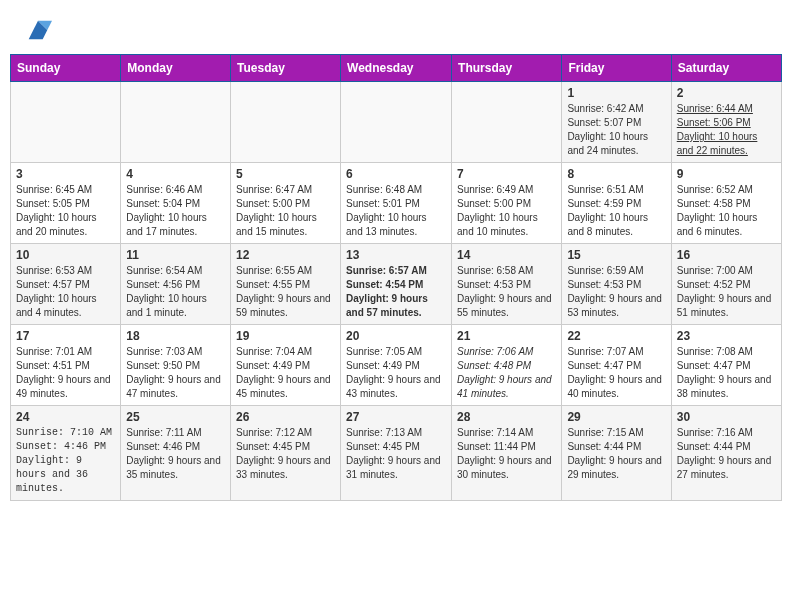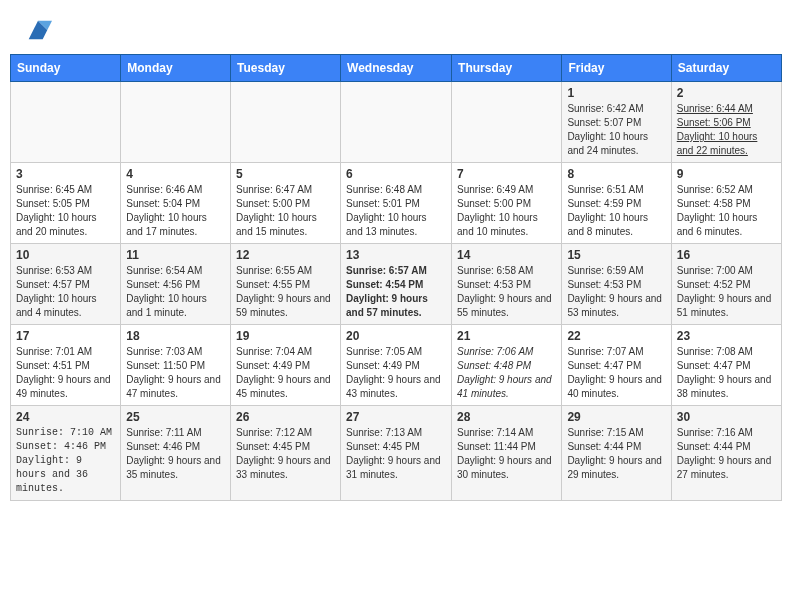--- a/index.html
+++ b/index.html
@@ -46,21 +46,21 @@
     }
     .calendar {
       width: 100%;
       padding: 0 10px 10px 10px;
     }
     table {
       width: 100%;
       border-collapse: collapse;
     }
     thead th {
-      background-color: #3b82f6;
+      background-color: #a21caf;
       color: white;
       padding: 6px 6px;
       text-align: left;
       font-size: 12px;
       font-weight: bold;
       border: 1px solid #1a5da0;
     }
     tbody td {
       border: 1px solid #ccc;
       vertical-align: top;
@@ -237,21 +237,21 @@
         <tr>
           <td>
             <span class="day-number">17</span>
             <div class="day-info" style="white-space: pre-line;">Sunrise: 7:01 AM
 Sunset: 4:51 PM
 Daylight: 9 hours and 49 minutes.</div>
           </td>
           <td>
             <span class="day-number">18</span>
             <div class="day-info" style="white-space: pre-line;">Sunrise: 7:03 AM
-Sunset: 11:50 PM
+Sunset: 9:50 PM
 Daylight: 9 hours and 47 minutes.</div>
           </td>
           <td>
             <span class="day-number">19</span>
             <div class="day-info" style="white-space: pre-line;">Sunrise: 7:04 AM
 Sunset: 4:49 PM
 Daylight: 9 hours and 45 minutes.</div>
           </td>
           <td>
             <span class="day-number">20</span>

